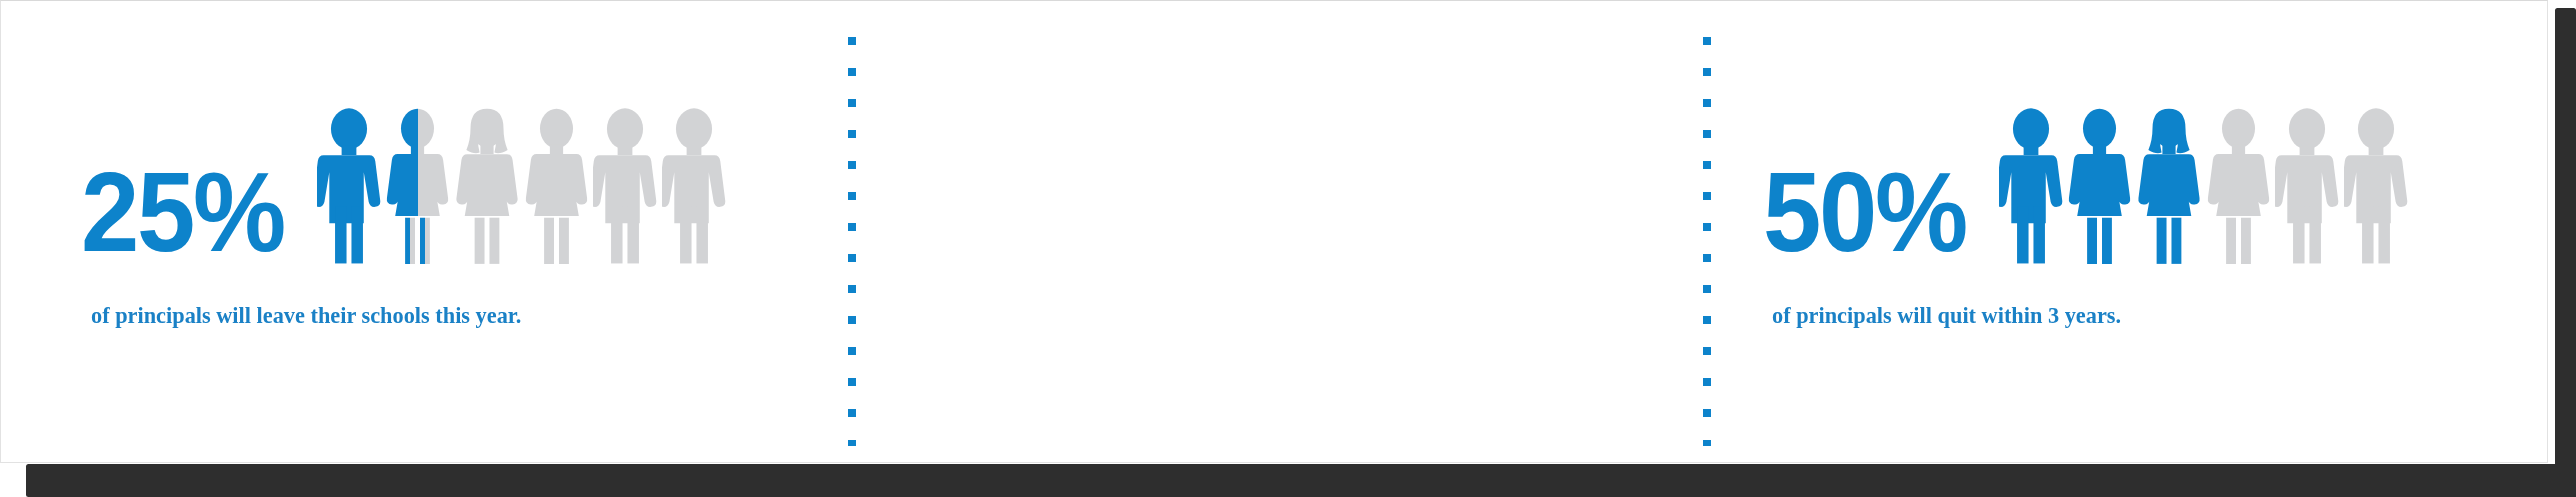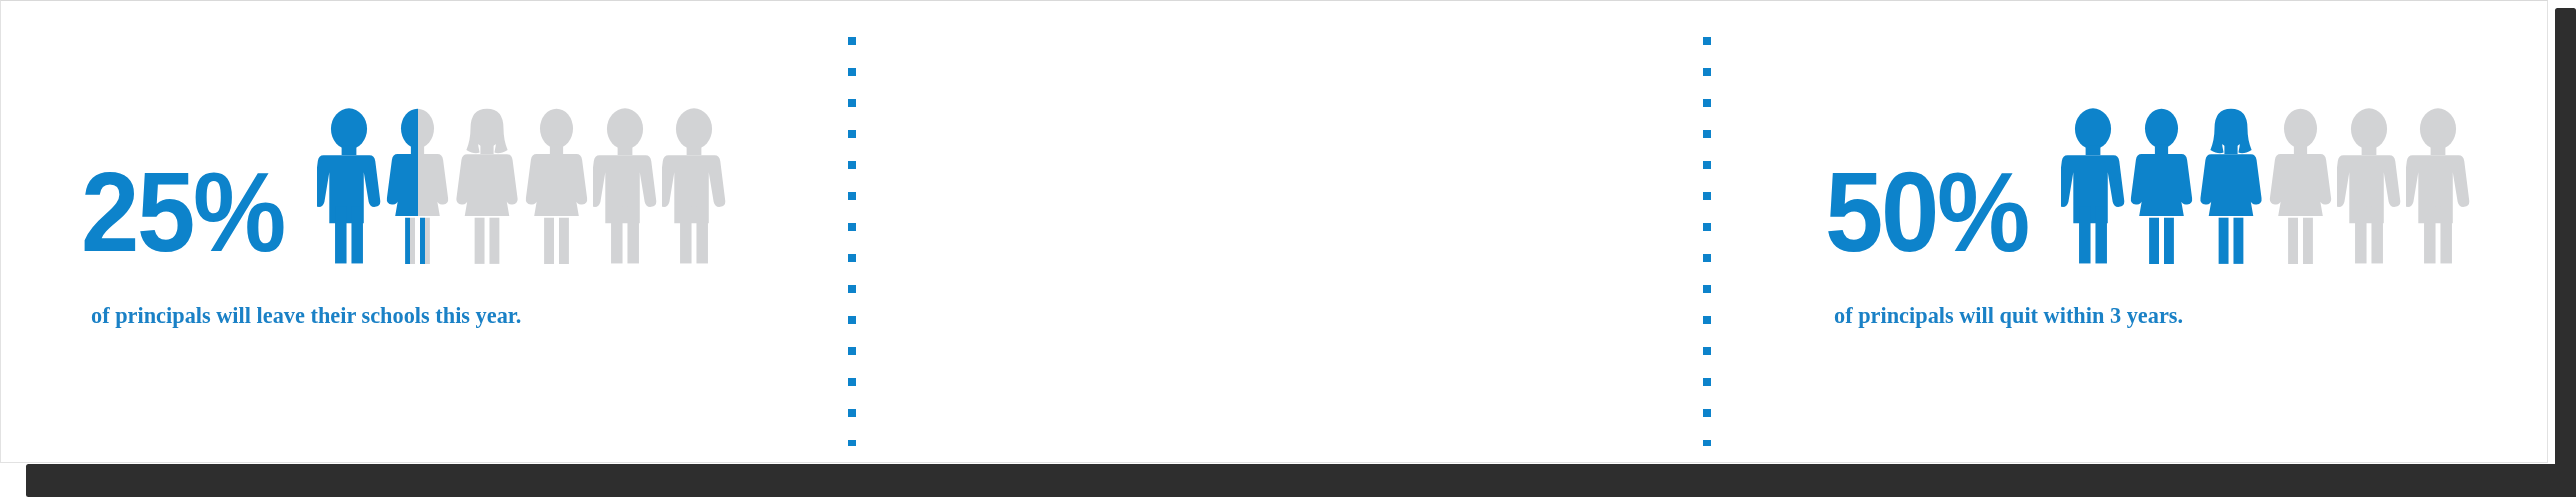--- a/index.html
+++ b/index.html
@@ -36,21 +36,21 @@
     width: 20.6px; height: 481px;
     background: #2e2e2e;
     border-radius: 2.5px 2.5px 0 0;
   }
 
   
   .panels { position: absolute; inset: 0; padding-left: 48px; }
 
   .panel { position: absolute; top: 0; height: 463px; }
   .panel-1 { left: 0;     width: 851px; }
-  .panel-2 { left: 890px; width: 855px; }
+  .panel-2 { left: 828px; width: 855px; }
   .panel-3 { left: 1705px; width: 842px; }
 
   
   .divider {
     position: absolute;
     top: 37px;
     width: 8.3px; height: 409px;
     background-image: linear-gradient(to bottom, #0d83cb 0 8.3px, rgba(0,0,0,0) 8.3px 100%);
     background-size: 8.3px 31px;
     background-repeat: repeat-y;

